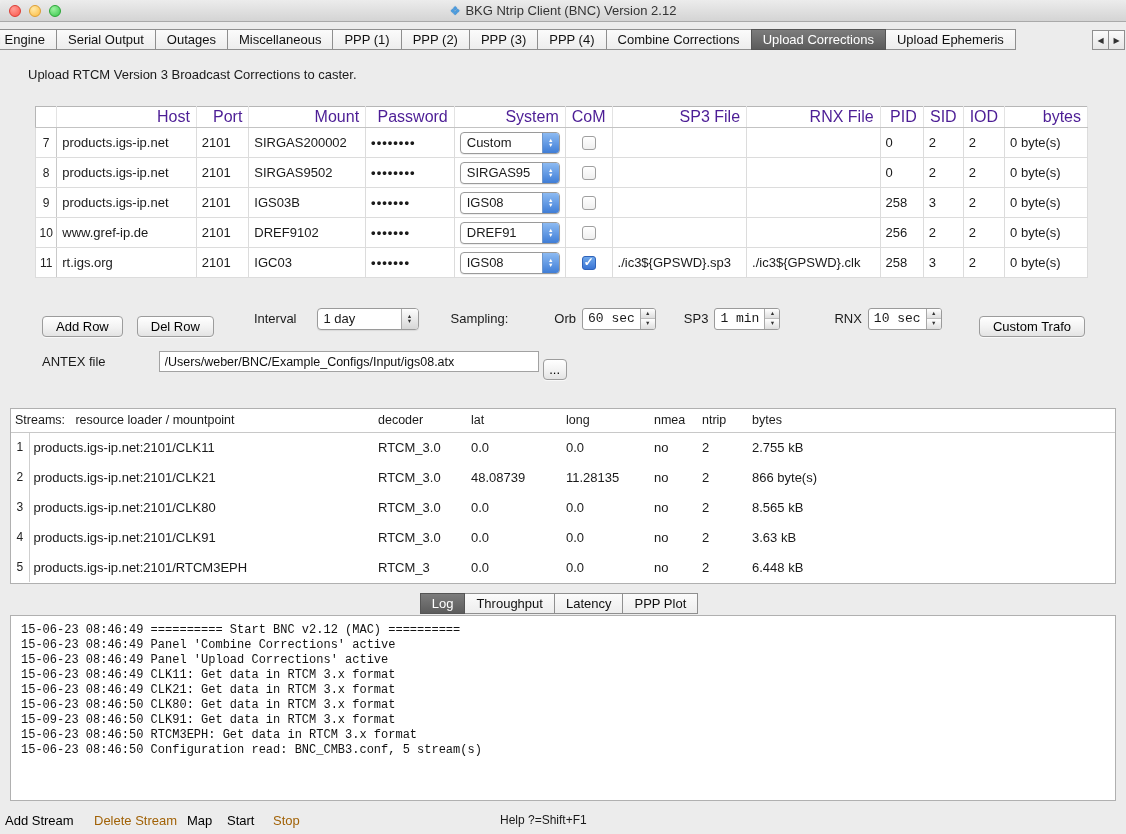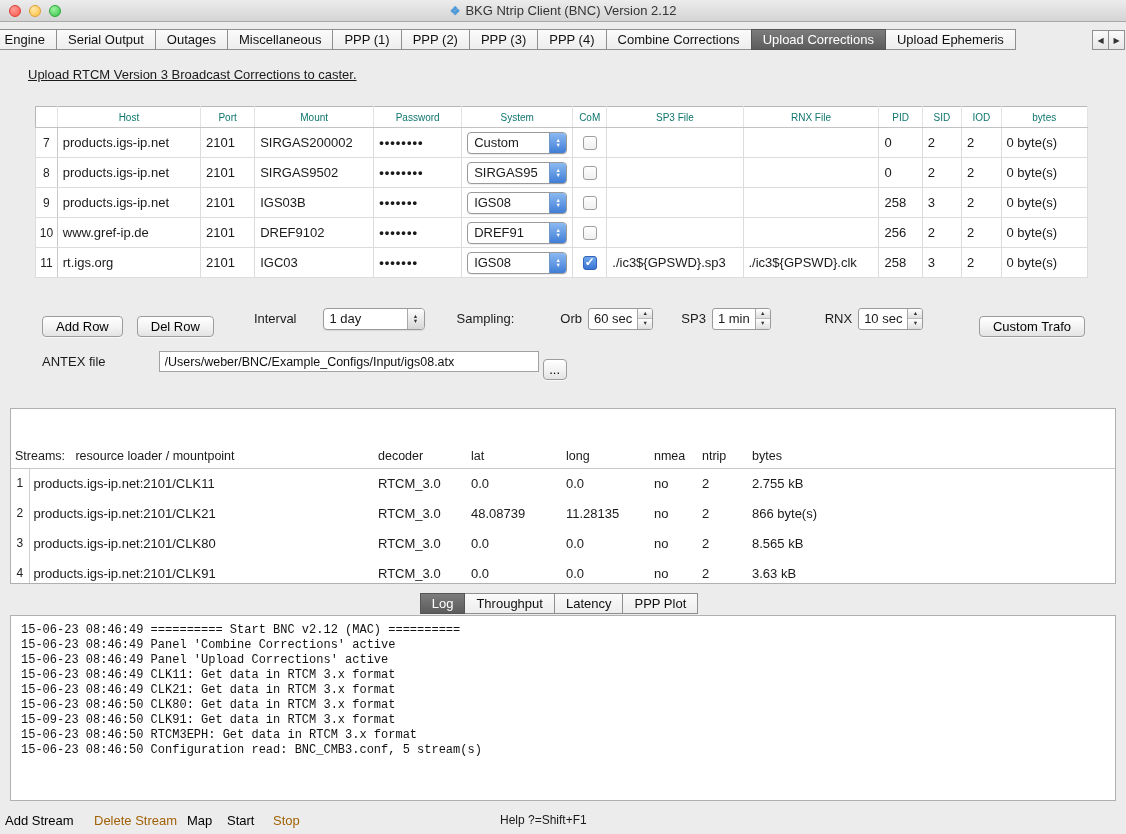--- a/index.html
+++ b/index.html
@@ -40,32 +40,32 @@
     color:#fff; border-color:#555; z-index:2; position:relative;
   }
   .tab-scrollers { position:absolute; top:30px; right:1px; display:flex; }
   .tab-scroller {
     width:17px; height:20px; border:1px solid #8f8f8f; margin-left:-1px;
     background: linear-gradient(#fbfbfb, #e6e6e6);
     display:flex; align-items:center; justify-content:center; font-size:8px; color:#333;
   }
 
   
-  .description { position:absolute; top:67px; left:28px;text-decoration:underline; }
+  .description { position:absolute; top:67px; left:28px; }
 
   
   table { border-collapse: collapse; }
   .upload-table {
     position:absolute; top:106px; left:35px; width:1053px;
     background:#fff; border:1px solid #b6b6b6;
   }
   .upload-table th {
-    font-weight:normal; text-align:center; height:21px; padding:0 6px;
+    font-weight:normal; text-align:right; height:21px; padding:0 6px;
     background:#fff; border-bottom:1px solid #c3c3c3; border-right:1px solid #e3e3e3;
-    font-size:10px; color:#0f766e;
+    font-size:16px; color:#4c1d95;
   }
   .upload-table td {
     height:30px; padding:0 5px; border:1px solid #dcdcdc; font-size:13px;
     background:#fff; white-space:nowrap; overflow:hidden;
   }
   .upload-table td.rownum {
     width:22px; text-align:center; color:#222; border-right:1px solid #c9c9c9;
     padding:0 2px; font-size:12px;
   }
   .pw { font-weight:bold; font-size:11px; letter-spacing:1px; }
@@ -83,21 +83,21 @@
     display:flex; flex-direction:column; align-items:center; justify-content:center; color:#fff;
   }
   .combo-cap i, .spin-cap i { font-style:normal; font-size:5.5px; line-height:5px; display:block; }
   .combo.silver .combo-cap { background: linear-gradient(#fdfdfd, #d6d6d6); color:#333; border-left:1px solid #a8a8a8; }
 
   
   .spin {
     display:flex; align-items:stretch; height:22px;
     background:#fff; border:1px solid #9a9a9a; border-radius:3px; overflow:hidden;
   }
-  .spin-text { padding:2px 5px 0 5px; }
+  .spin-text { padding:2px 5px 0 5px;font-family:Liberation Mono, monospace; }
   .spin-cap { width:15px; display:flex; flex-direction:column; border-left:1px solid #a8a8a8; }
   .spin-cap i {
     flex:1; display:flex; align-items:center; justify-content:center;
     background: linear-gradient(#ffffff, #dedede); color:#333;
   }
   .spin-cap i + i { border-top:1px solid #bdbdbd; }
 
   
   .checkbox {
     display:inline-block; width:14px; height:14px; border:1px solid #9f9f9f; border-radius:3px;
@@ -131,21 +131,21 @@
     height:21px; width:380px; border:1px solid #a2a2a2; background:#fff; padding:0 5px;
     font-size:12.5px; font-family:"Liberation Sans",sans-serif; color:#111;
   }
   .browse-btn { height:21px; width:24px; padding:0; margin-left:4px; }
 
   
   .streams-panel {
     position:absolute; top:408px; left:10px; width:1106px; height:176px;
     background:#fff; border:1px solid #b0b0b0; overflow:hidden;
   }
-  .streams-table { width:100%;margin-top:36px; }
+  .streams-table { width:100%; }
   .streams-table th {
     font-weight:normal; text-align:left; height:23px; padding:0 4px;
     border-bottom:1px solid #c8c8c8; font-size:12.5px; white-space:pre;
   }
   .streams-table td { height:30px; padding:0 4px; font-size:13px; white-space:nowrap; }
   .streams-table td.rownum {
     width:18px; border-right:1px solid #cfcfcf; text-align:center; font-size:12px; color:#222;
   }
 
   
@@ -363,21 +363,21 @@
       <td>2</td>
       <td>0 byte(s)</td>
     </tr>
   </tbody>
     </table>
 
   <div class="controls-row">
     <button class="btn">Add Row</button>
     <button class="btn" style="margin-left:14px">Del Row</button>
     <span class="lbl" style="margin-left:40px">Interval</span>
-    <div class="combo silver" style="margin-left:26px; width:102px">
+    <div class="combo silver" style="margin-left:20px; width:102px">
       <span class="combo-text">1 day</span>
       <span class="combo-cap">
           <i>▲</i>
           <i>▼</i>
         </span>
     </div>
     <span class="lbl" style="margin-left:32px">Sampling:</span>
     <span class="lbl" style="margin-left:46px">Orb</span>
     <div class="spin" style="margin-left:6px">
       <span class="spin-text">60 sec</span>

